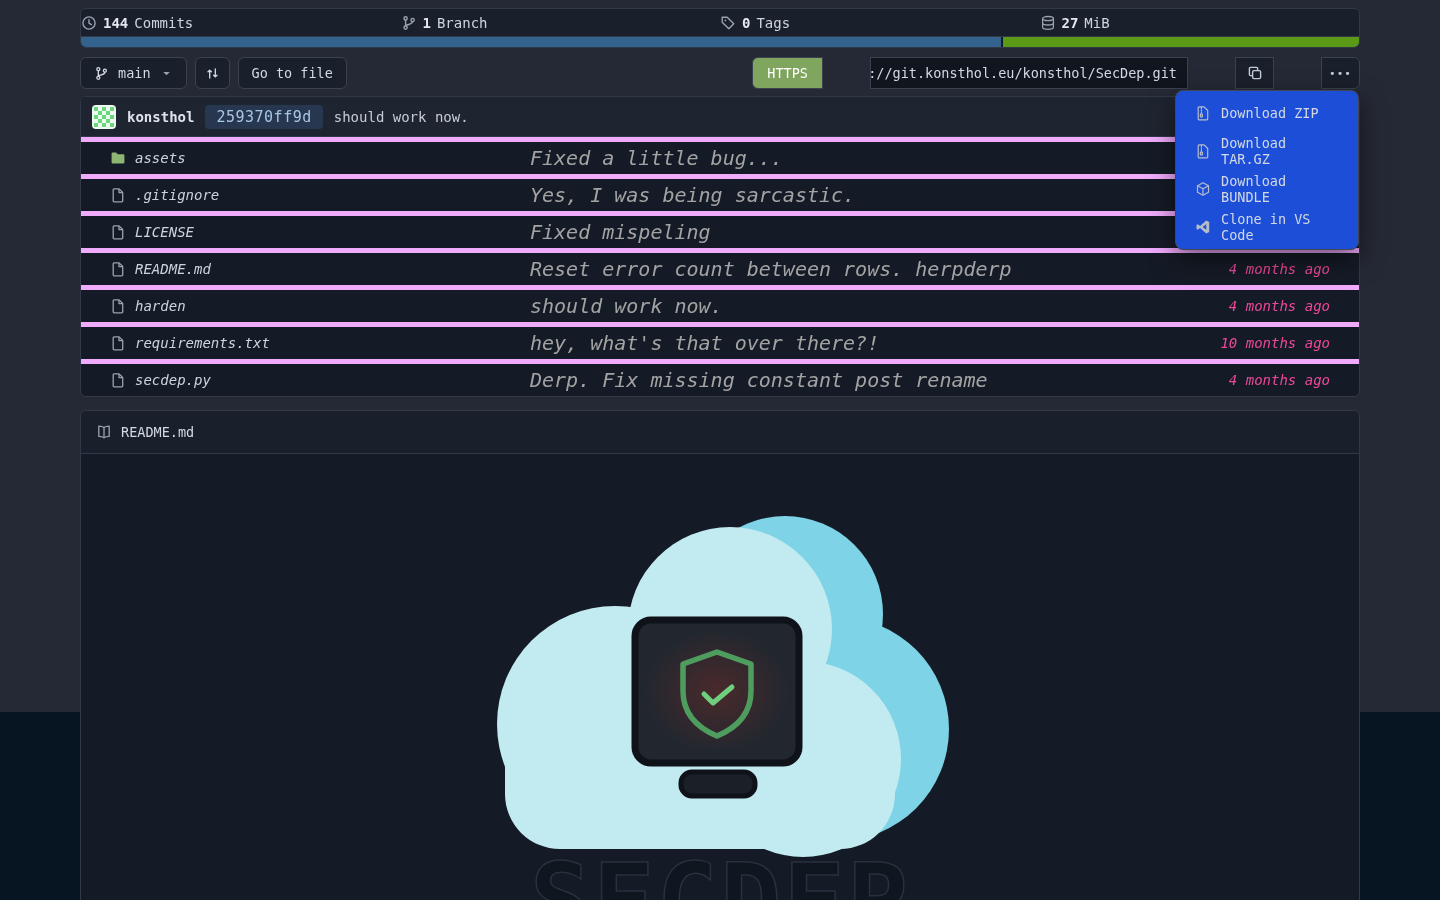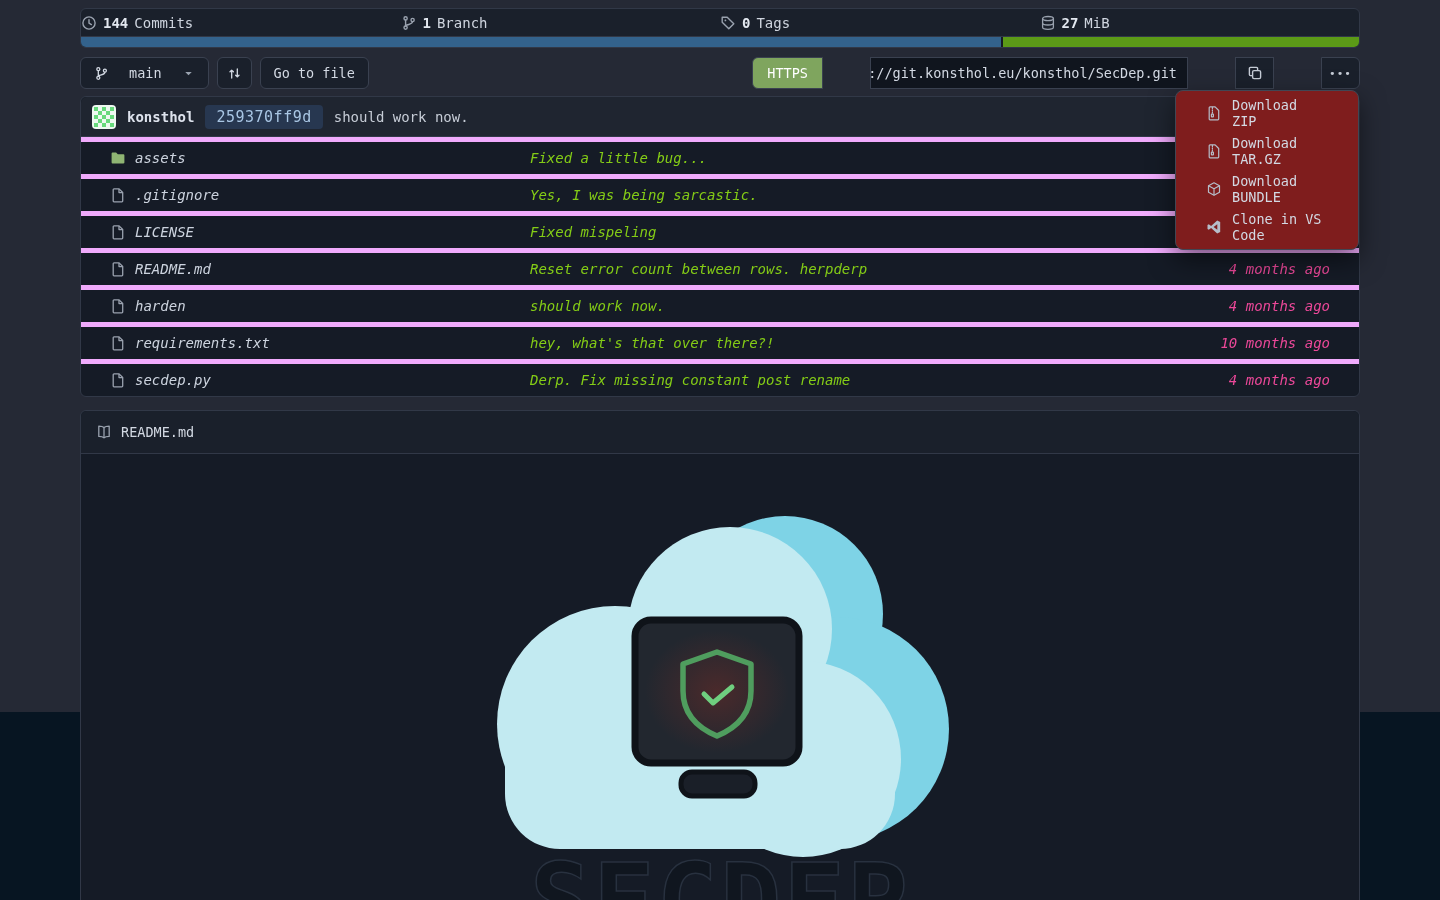--- a/index.html
+++ b/index.html
@@ -24,21 +24,21 @@
   .stat svg { flex:0 0 auto; }
   .lang-bar { display:flex; height:11px; border-top:1px solid #313847;
     border-radius:0 0 5px 5px; overflow:hidden; }
   .lang-seg + .lang-seg { border-left:2px solid #161b24; }
 
   
   .toolbar { position:absolute; top:57px; left:0; width:1280px; height:32px;
     display:flex; justify-content:space-between; }
   .tb-left { display:flex; gap:8px; }
   .btn { height:32px; background:#1a202b; border:1px solid #3a4150; border-radius:6px;
-    color:#d3d9e3; font-size:13.5px; padding:0 13px; display:flex; align-items:center; gap:20px; }
+    color:#d3d9e3; font-size:13.5px; padding:0 13px; display:flex; align-items:center; gap:9px; }
   .btn.icon-only { padding:0 9px; }
   .tb-right { display:flex;gap:48px; }
   .seg { height:32px; border:1px solid #3a4150; display:flex; align-items:center; margin-left:-1px; }
   .seg.first { border-radius:6px 0 0 6px; margin-left:0; }
   .seg.last  { border-radius:0 6px 6px 0; }
   .seg-https { background:#7fa55e; color:#ffffff; padding:0 14px; font-size:13.5px; }
   .seg-url { width:318px; background:#10151e; padding:0 10px; overflow:hidden;
     justify-content:flex-end; font-size:13.5px; color:#d3d9e3; white-space:nowrap; }
   .seg-btn { width:39px; background:#1a202b; justify-content:center; color:#c6ccd6; }
 
@@ -48,36 +48,36 @@
   .commit-head { height:40px; background:#1f2530; border-bottom:1px solid #313847;
     border-radius:6px 6px 0 0; display:flex; align-items:center; padding:0 11px; gap:11px; }
   .commit-author { font-weight:bold; font-size:14px; color:#dde2ec; }
   .sha-badge { background:#273750; color:#a9c6e4; font-size:15px; padding:3px 11px;
     border-radius:4px; letter-spacing:.5px; }
   .commit-msg { font-size:14px; color:#c6ccd6; }
   .file-row { height:37px; display:grid; grid-template-columns:420px 1fr 210px;
     align-items:center; padding:0 29px; border-top:5px solid #f0abfc;font-style:italic; }
   .file-row:first-of-type { border-top:none; }
   .f-name { display:flex; align-items:center; gap:9px; font-size:14px; color:#ccd3de; }
-  .f-msg  { font-size:14px; color:#84cc16; }
+  .f-msg  { font-size:20px; color:#a3a3a3; }
   .f-age  { font-size:14px; color:#ec4899; text-align:right; }
 
   
   .readme-panel { position:absolute; top:410px; left:0; width:1280px; height:620px;
     background:#151b26; border:1px solid #313847; border-radius:6px; }
   .readme-head { height:43px; background:#1a202b; border-bottom:1px solid #313847;
     border-radius:6px 6px 0 0; display:flex; align-items:center; padding:0 15px; gap:9px;
     font-size:13.5px; color:#d3d9e3; }
   .readme-body { position:relative; height:576px; overflow:hidden; }
   .logo-wrap { position:absolute; left:50%; top:50px; transform:translateX(-50%); }
 
   
   .menu { position:absolute; left:1175px; top:90px; width:184px; z-index:20;
-    background:#7f1d1d; border:1px solid #414754; border-radius:8px;
-    box-shadow:0 10px 26px rgba(0,0,0,.5); padding:3px 16px; }
+    background:#1d4ed8; border:1px solid #414754; border-radius:8px;
+    box-shadow:0 10px 26px rgba(0,0,0,.5); padding:3px 5px; }
   .menu-item { height:38px; display:flex; align-items:center; gap:10px; padding:0 14px;
     font-size:13.5px; color:#d3d9e3; }
   .menu-item svg { color:#b6bdc9; flex:0 0 auto; }
 
   .muted-ic { color:#9aa2af; }
   svg { display:block; }
 </style>
 </head>
 <body>
 

